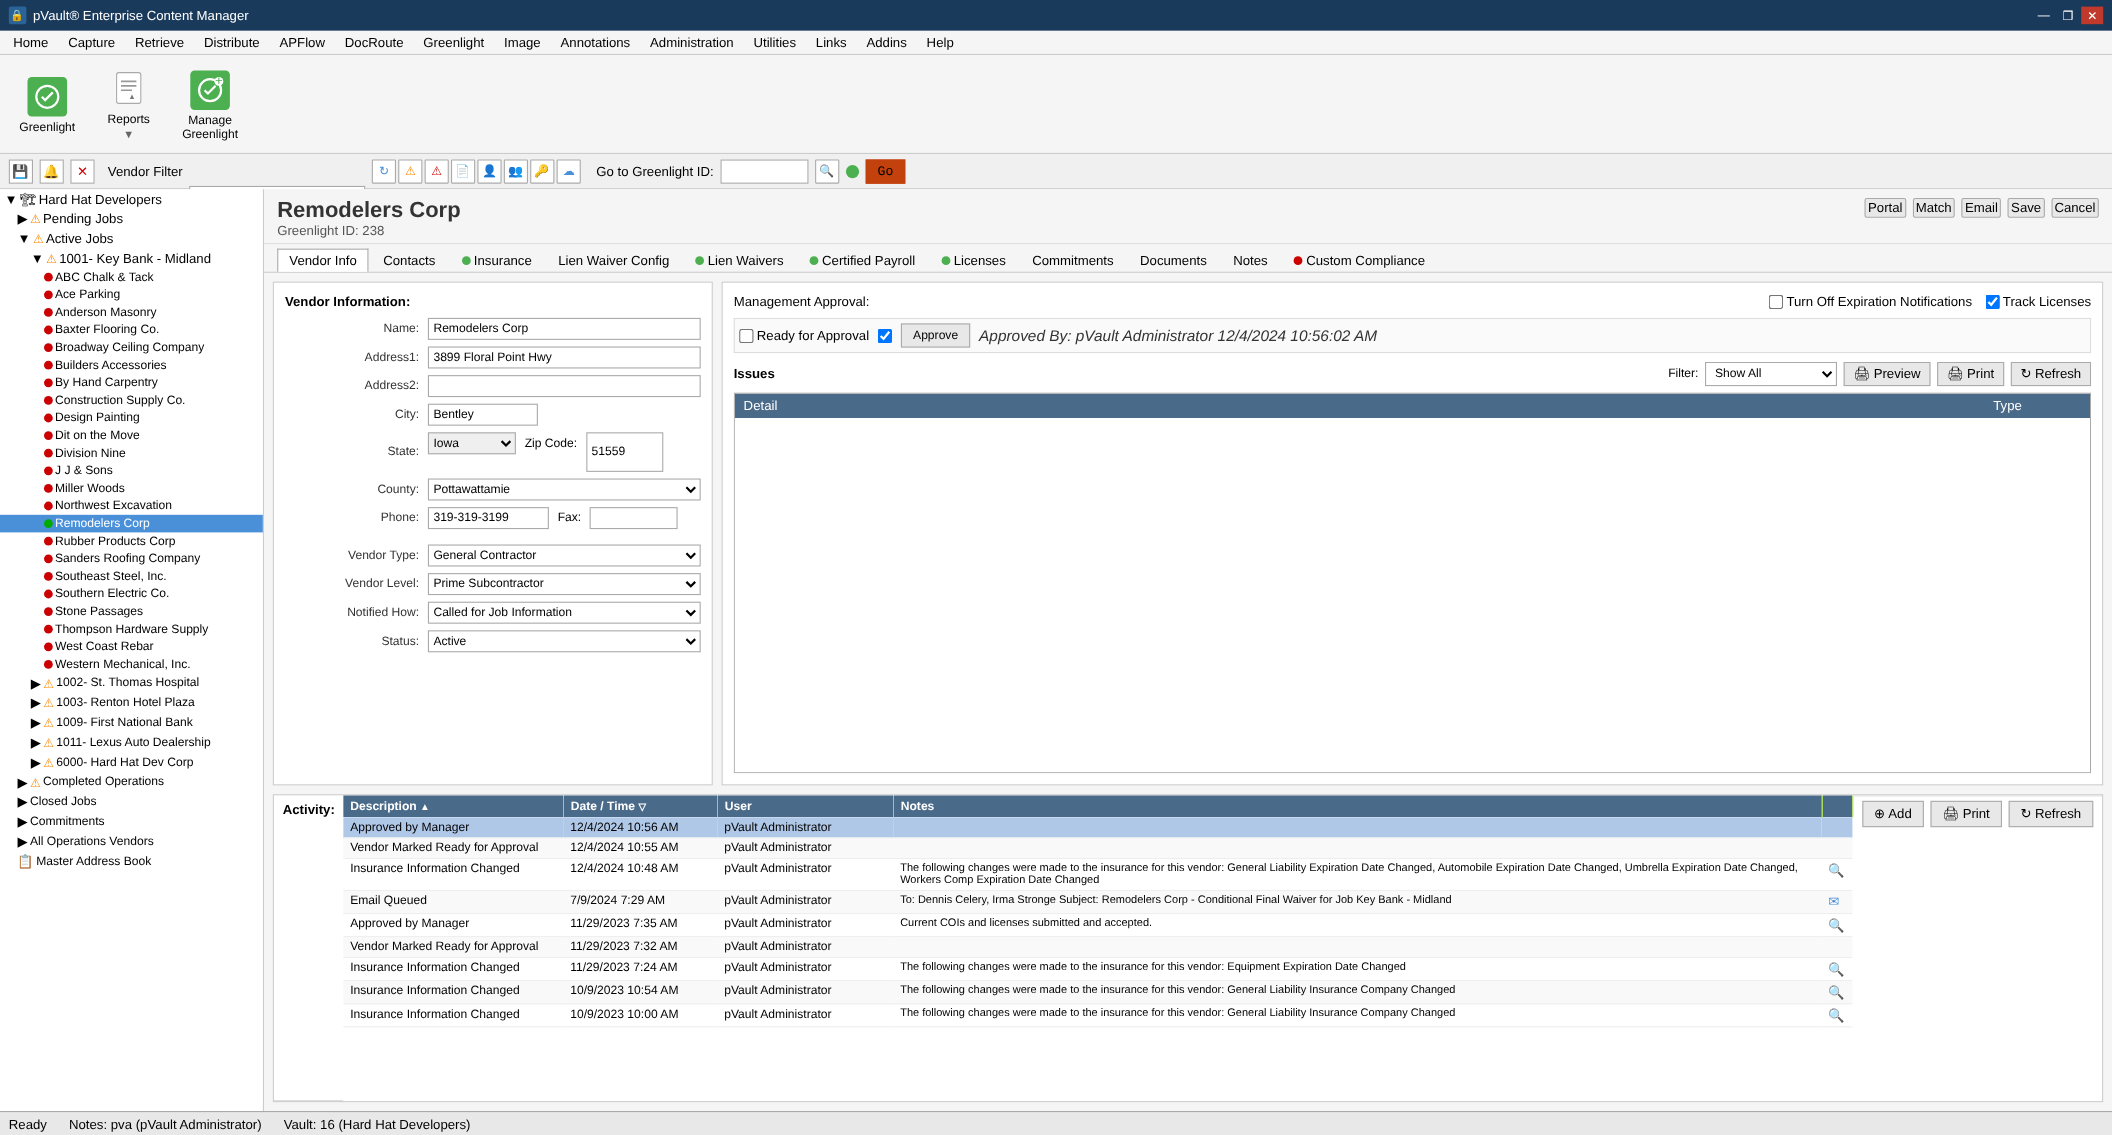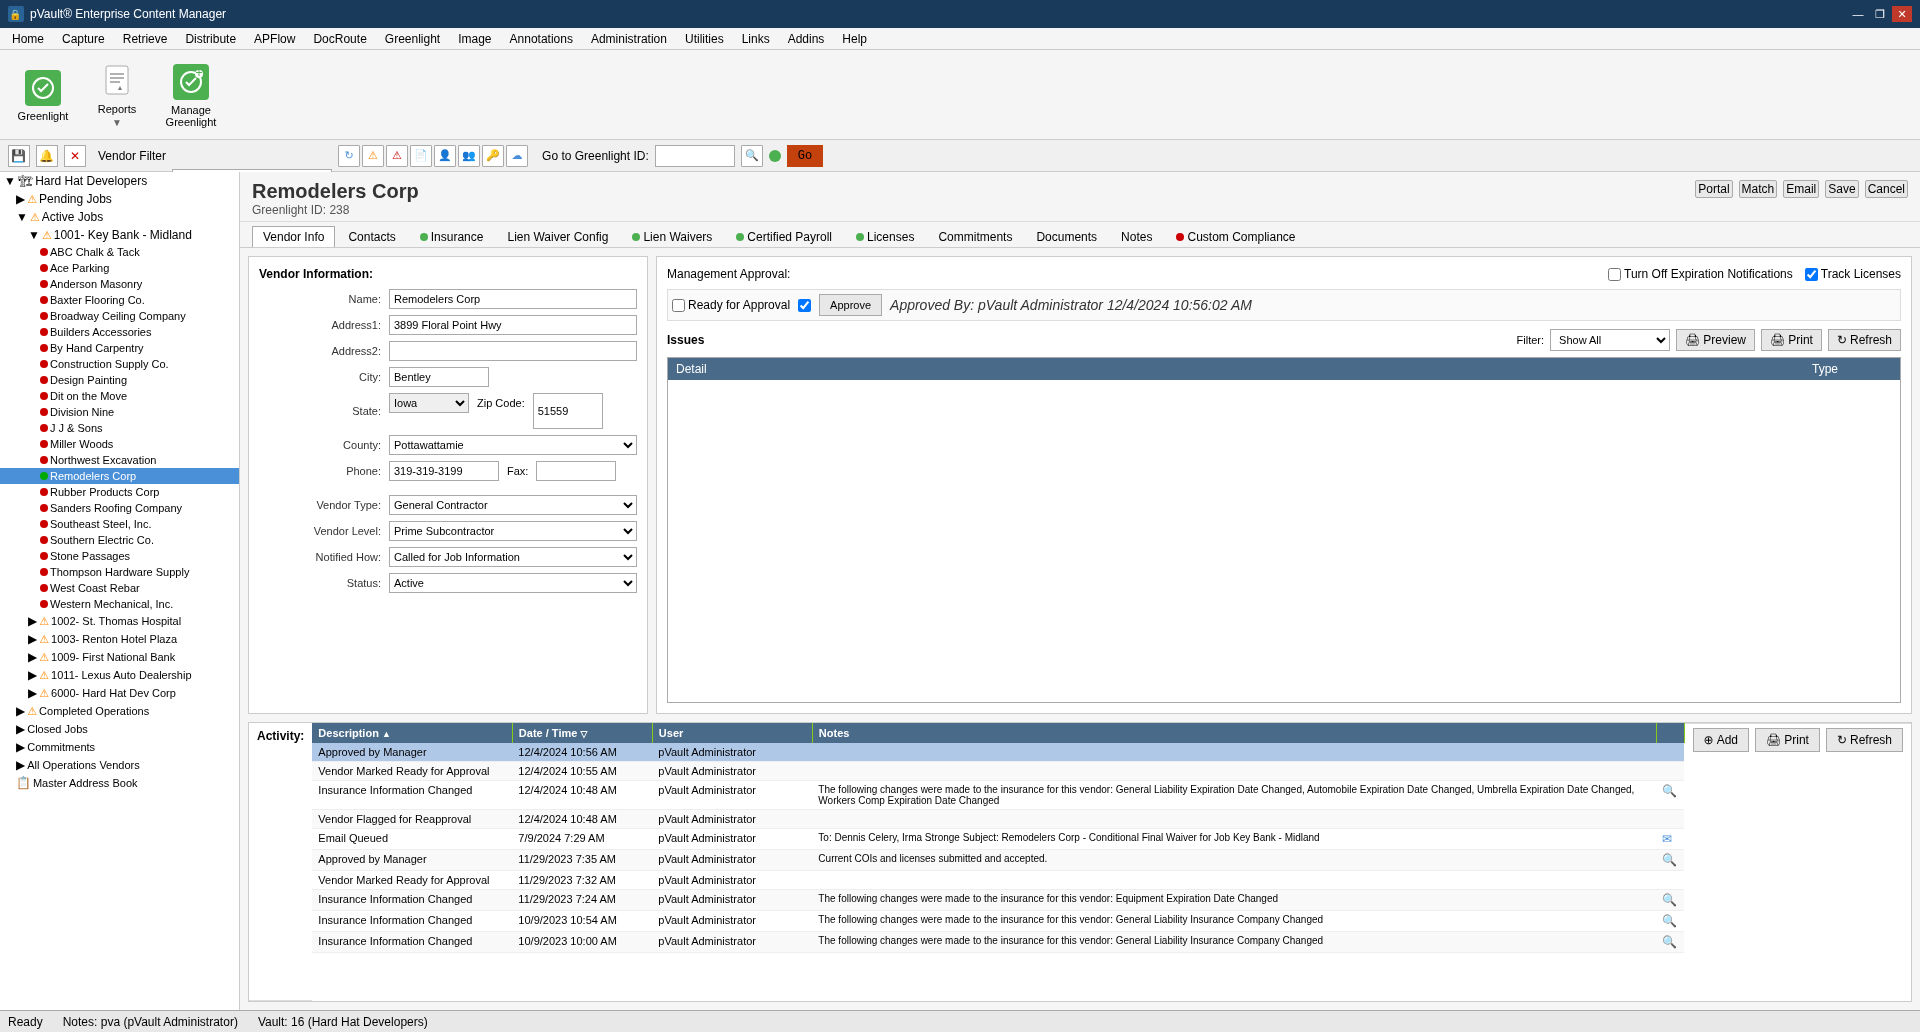--- a/index.html
+++ b/index.html
@@ -653,27 +653,20 @@
     <td></td>
   </tr>
               <tr>
     <td>Insurance Information Changed</td>
     <td>12/4/2024 10:48 AM</td>
     <td>pVault Administrator</td>
     <td style="font-size:10px;max-width:600px;">The following changes were made to the insurance for this vendor: General Liability Expiration Date Changed, Automobile Expiration Date Changed, Umbrella Expiration Date Changed, Workers Comp Expiration Date Changed</td>
     <td><span style="color:#555;cursor:pointer;">🔍</span></td>
   </tr>
               <tr>
-    <td>Vendor Flagged for Reapproval</td>
-    <td>12/4/2024 10:48 AM</td>
-    <td>pVault Administrator</td>
-    <td style="font-size:10px;max-width:600px;"></td>
-    <td></td>
-  </tr>
-              <tr>
     <td>Email Queued</td>
     <td>7/9/2024 7:29 AM</td>
     <td>pVault Administrator</td>
     <td style="font-size:10px;max-width:600px;">To: Dennis Celery, Irma Stronge   Subject: Remodelers Corp - Conditional Final Waiver for Job Key Bank - Midland</td>
     <td><span style="color:#4a90d9;cursor:pointer;">✉</span></td>
   </tr>
               <tr>
     <td>Approved by Manager</td>
     <td>11/29/2023 7:35 AM</td>
     <td>pVault Administrator</td>

